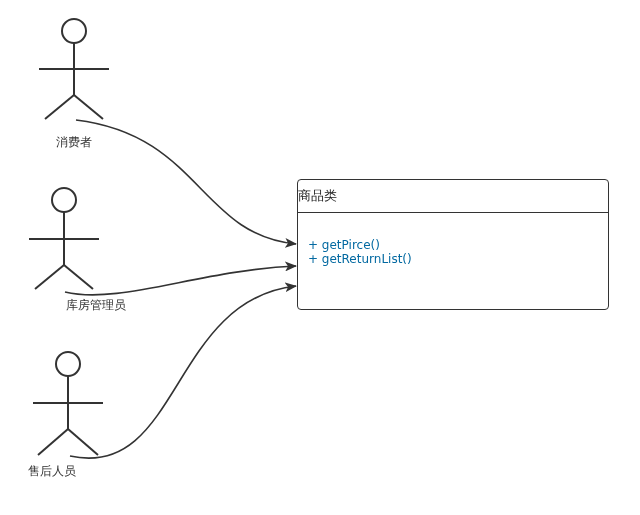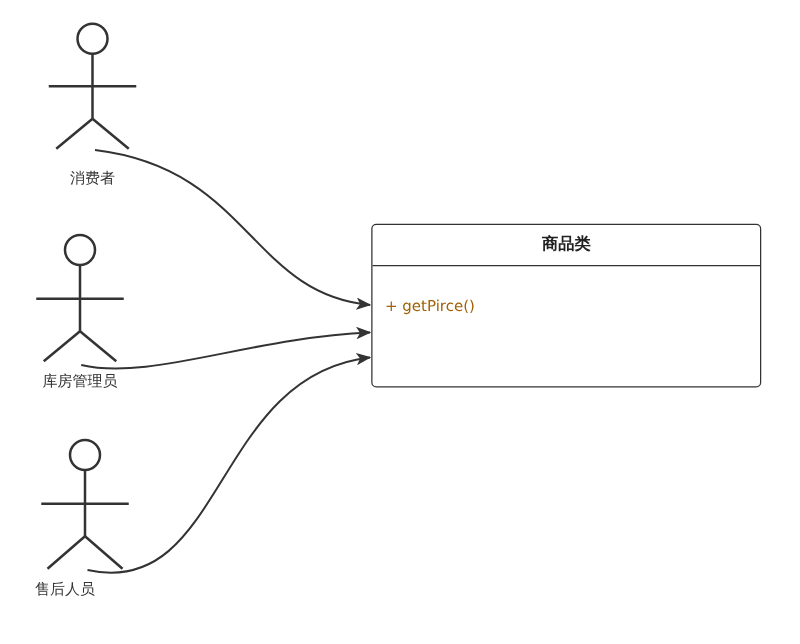--- a/index.html
+++ b/index.html
@@ -3,23 +3,23 @@
 <meta charset="utf-8">
 <style>
   html, body { margin: 0; padding: 0; background: #ffffff; }
   body { width: 640px; height: 515px; position: relative; overflow: hidden;
          font-family: "DejaVu Sans", sans-serif; }
   svg { position: absolute; left: 0; top: 0; }
   .actor-label { position: absolute; font-size: 12px; color: #333333;
                  text-align: center; width: 100px; }
   .class-box { position: absolute; left: 297px; top: 179px; width: 312px; height: 131px;
                border: 1.5px solid #333333; border-radius: 4px; box-sizing: border-box; background: #fff; }
-  .class-title { height: 32px; line-height: 32px; text-align: center; font-weight: bold;
+  .class-title { height: 32px; line-height: 32px; font-weight: normal;
                  font-size: 13px; color: #222; border-bottom: 1.5px solid #333333; }
-  .methods { position: absolute; left: 10px; top: 58px; font-size: 12px; color: #a16207;
+  .methods { position: absolute; left: 10px; top: 58px; font-size: 12px; color: #0369a1;
              line-height: 14px; }
   .method { white-space: pre; }
 </style>
 </head>
 <body>
 
 <svg width="640" height="515">
   <defs>
     <marker id="arrow" markerWidth="12" markerHeight="10" refX="11" refY="5" orient="auto" markerUnits="userSpaceOnUse">
       <path d="M0,0 L12,5 L0,10 L3,5 Z" fill="#333"></path>
@@ -49,21 +49,22 @@
     <line x1="68" y1="429" x2="38" y2="455"></line>
     <line x1="68" y1="429" x2="98" y2="455"></line>
   </g>
 
   <path d="M76,120 C200,135 200,235 296,244" stroke="#333" stroke-width="1.6" fill="none" marker-end="url(#arrow)"></path>
   <path d="M65,292 C120,305 200,270 296,266" stroke="#333" stroke-width="1.6" fill="none" marker-end="url(#arrow)"></path>
   <path d="M70,456 C180,480 170,300 296,286" stroke="#333" stroke-width="1.6" fill="none" marker-end="url(#arrow)"></path>
 </svg>
 
 <div class="actor-label" style="left:24px; top:134px;">消费者</div>
-<div class="actor-label" style="left:14px; top:297px;">库房管理员</div>
+<div class="actor-label" style="left:26px; top:297px;text-align:right;">库房管理员</div>
 <div class="actor-label" style="left:2px; top:463px;">售后人员</div>
 
 <div class="class-box">
   <div class="class-title">商品类</div>
   <div class="methods">
     <div class="method">+ getPirce()</div>
+    <div class="method">+ getReturnList()</div>
   </div>
 </div>
 
 </body></html>

